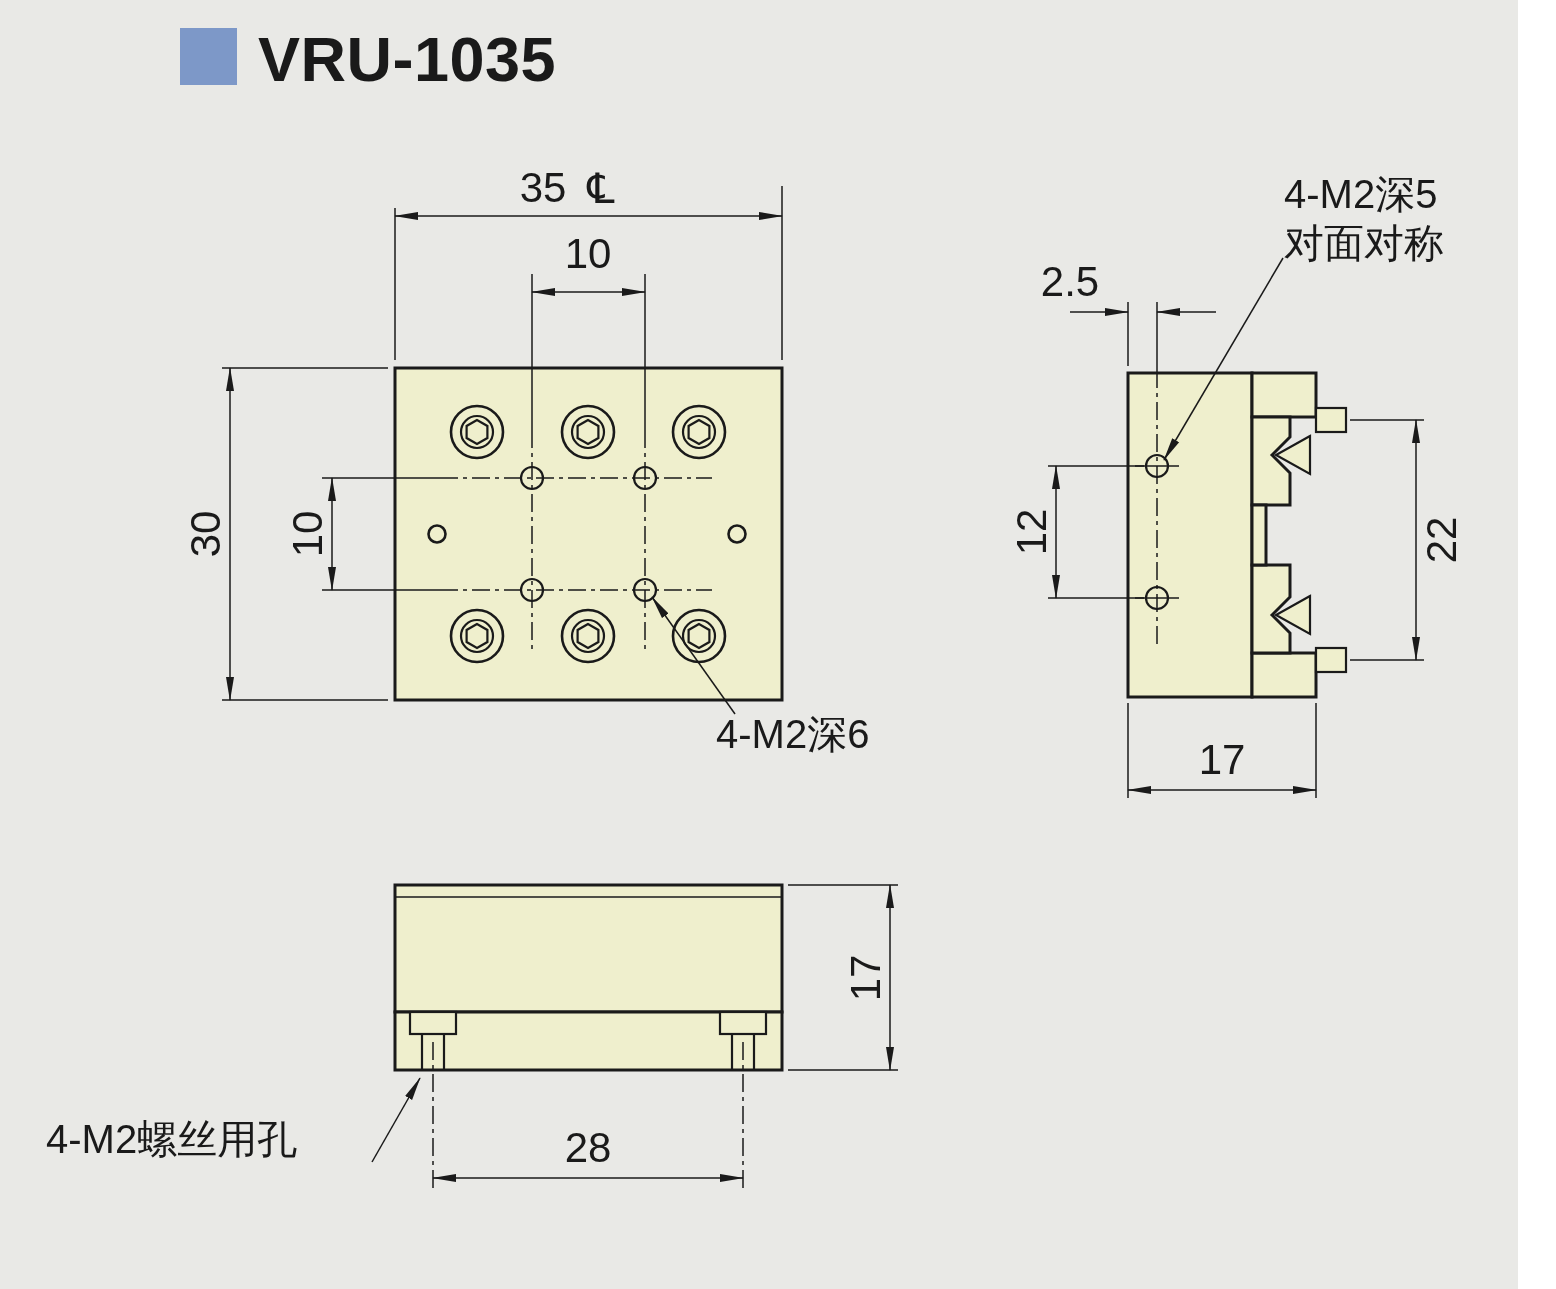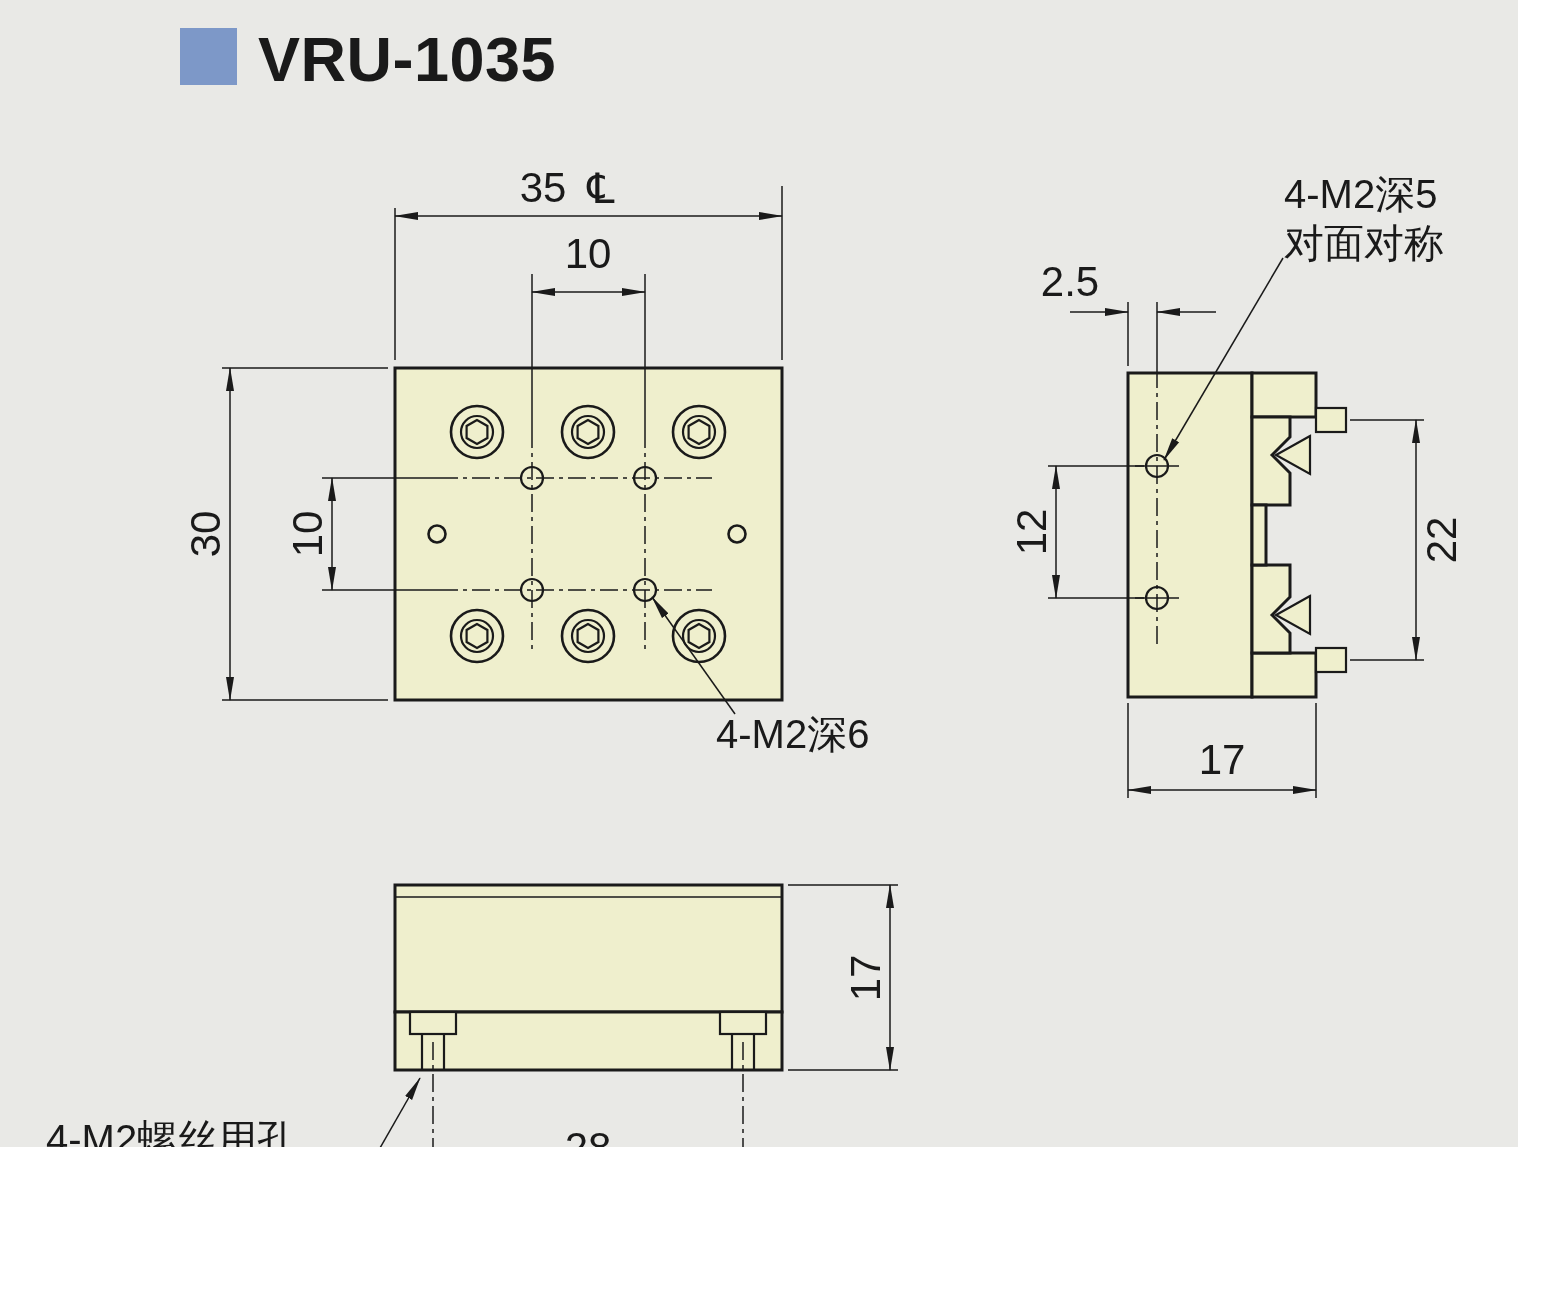--- a/index.html
+++ b/index.html
@@ -2,21 +2,21 @@
 <html style="--background: #e9e9e6; --part_fill: #efefcd; --line: #1a1a1a; --accent_square: #7d98c8;"><head>
 <meta charset="utf-8">
 <style>
   :root{
     --background:#e9e9e6;
     --part_fill:#efefcd;
     --line:#1a1a1a;
     --accent_square:#7d98c8;
   }
   html,body{margin:0;padding:0;background:#fff;}
-  .stage{position:relative;width:1556px;height:1147px;background:var(--background);overflow:hidden;}
+  .stage{position:relative;width:1556px;height:1289px;background:var(--background);overflow:hidden;}
   svg{display:block}
   .part{fill:var(--part_fill);stroke:var(--line);stroke-width:3;stroke-linejoin:miter}
   .part-thin{fill:var(--part_fill);stroke:var(--line);stroke-width:2.2;stroke-linejoin:miter}
   .med{fill:none;stroke:var(--line);stroke-width:2.2}
   .med2{fill:none;stroke:var(--line);stroke-width:2.6}
   .thin{fill:none;stroke:var(--line);stroke-width:1.5}
   .cl{fill:none;stroke:var(--line);stroke-width:1.5;stroke-dasharray:18 5 4 5}
   text{font-family:"Liberation Sans","DejaVu Sans",sans-serif;fill:var(--line)}
   .dimtxt{font-size:42px}
   .notetxt{font-size:40px}

